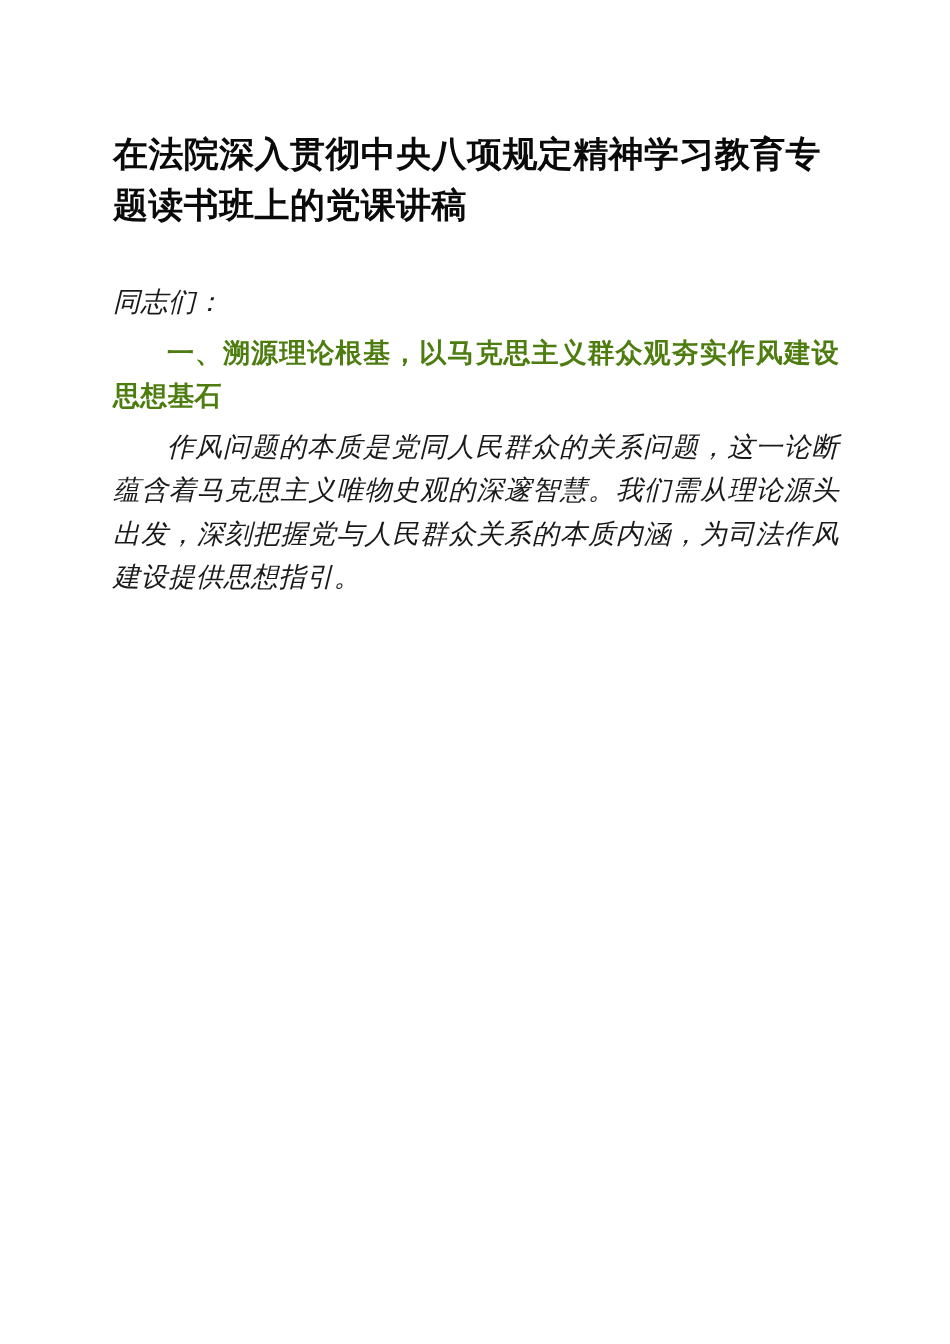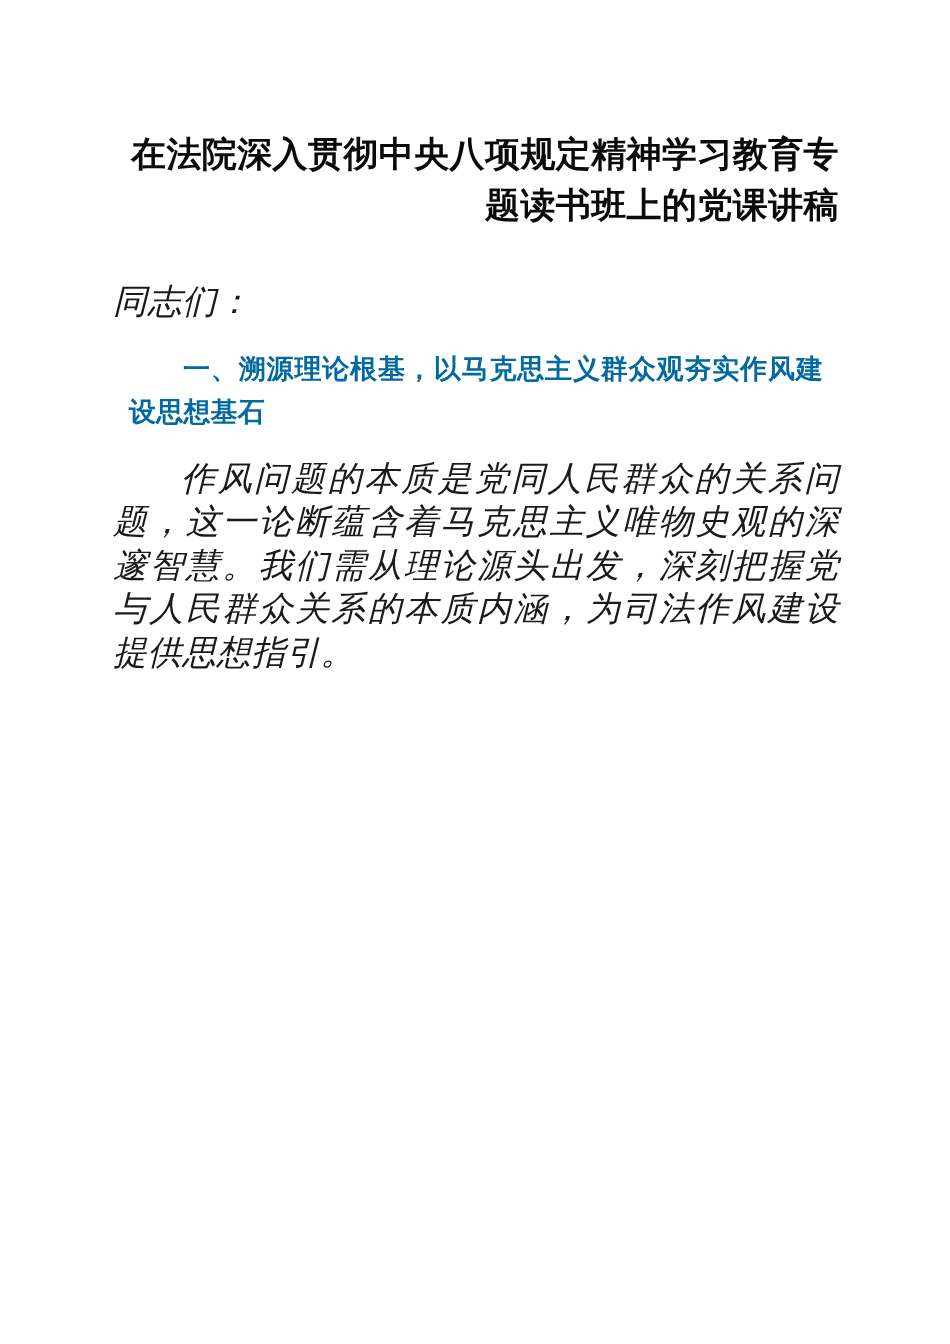--- a/index.html
+++ b/index.html
@@ -36,31 +36,31 @@
   }
 
   
   .doc-title {
     margin: 0;
     padding-top: 128px;
     font-family: "DejaVu Serif", "Liberation Serif", serif;
     font-weight: 700;
     font-size: 35px;
     line-height: 51px;
-    text-align: right;
+    text-align: left;
     letter-spacing: 0.4px;
     color: #0a0a0a;
     text-rendering: optimizeLegibility;
   }
 
   
   .para {
     margin: 0;
     font-family: "DejaVu Serif", "Liberation Serif", serif;
-    font-size: 34px;
+    font-size: 27px;
     line-height: 43.5px;
     text-align: justify;
     text-justify: inter-ideograph;
     letter-spacing: 0.6px;
     color: #1a1a1a;
     font-style: italic;
     transform-origin: left top;
   }
 
   .para.salutation {
@@ -80,31 +80,31 @@
     padding-top: 6px;
   }
 
   
   .lead {
     font-weight: 700;
   }
 
   
   .heading-1 {
-    margin: 16px;
+    margin: 0;
     padding-top: 8px;
     font-family: "Liberation Sans", "DejaVu Sans", sans-serif;
     font-weight: 700;
     font-size: 27px;
     line-height: 43.5px;
     text-indent: 2em;
     text-align: justify;
     text-justify: inter-ideograph;
     letter-spacing: 0.2px;
-    color: #0369a1;
+    color: #4d7c0f;
     font-style: normal;
   }
 </style>
 </head>
 <body>
 
 <div id="page">
   <div id="content">
 
     <h1 class="doc-title">在法院深入贯彻中央八项规定精神学习教育专题读书班上的党课讲稿</h1>

